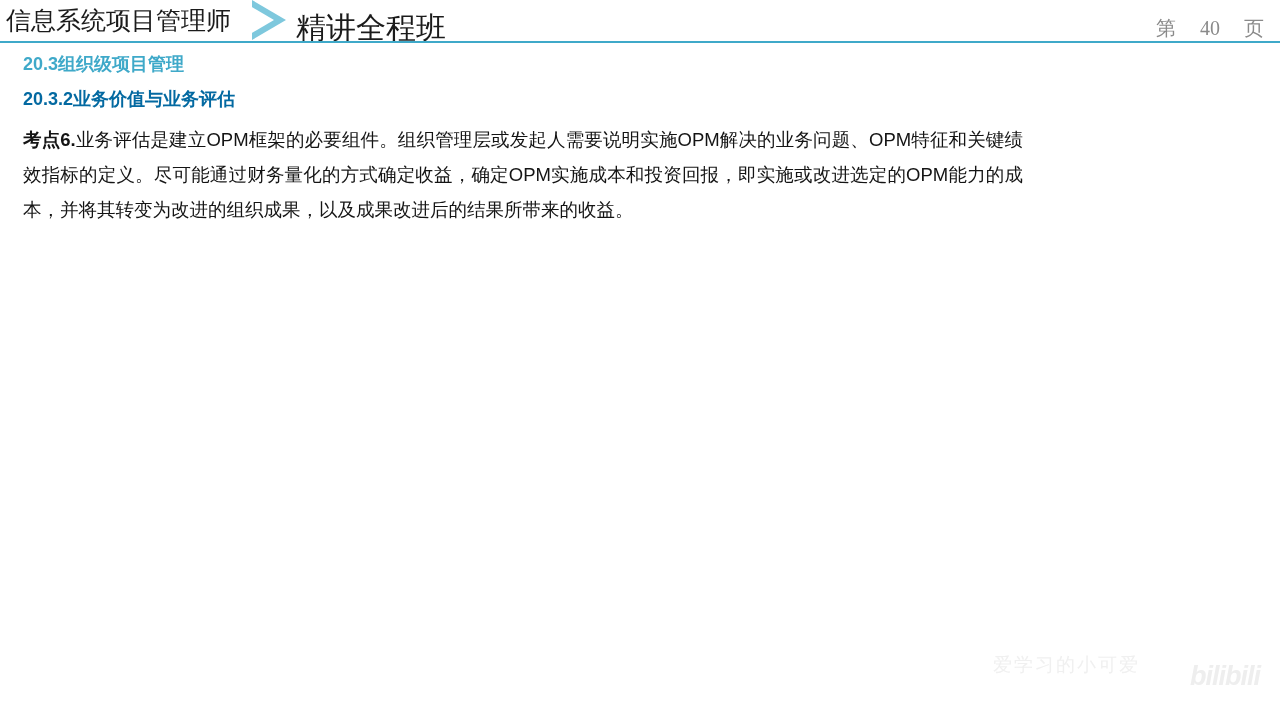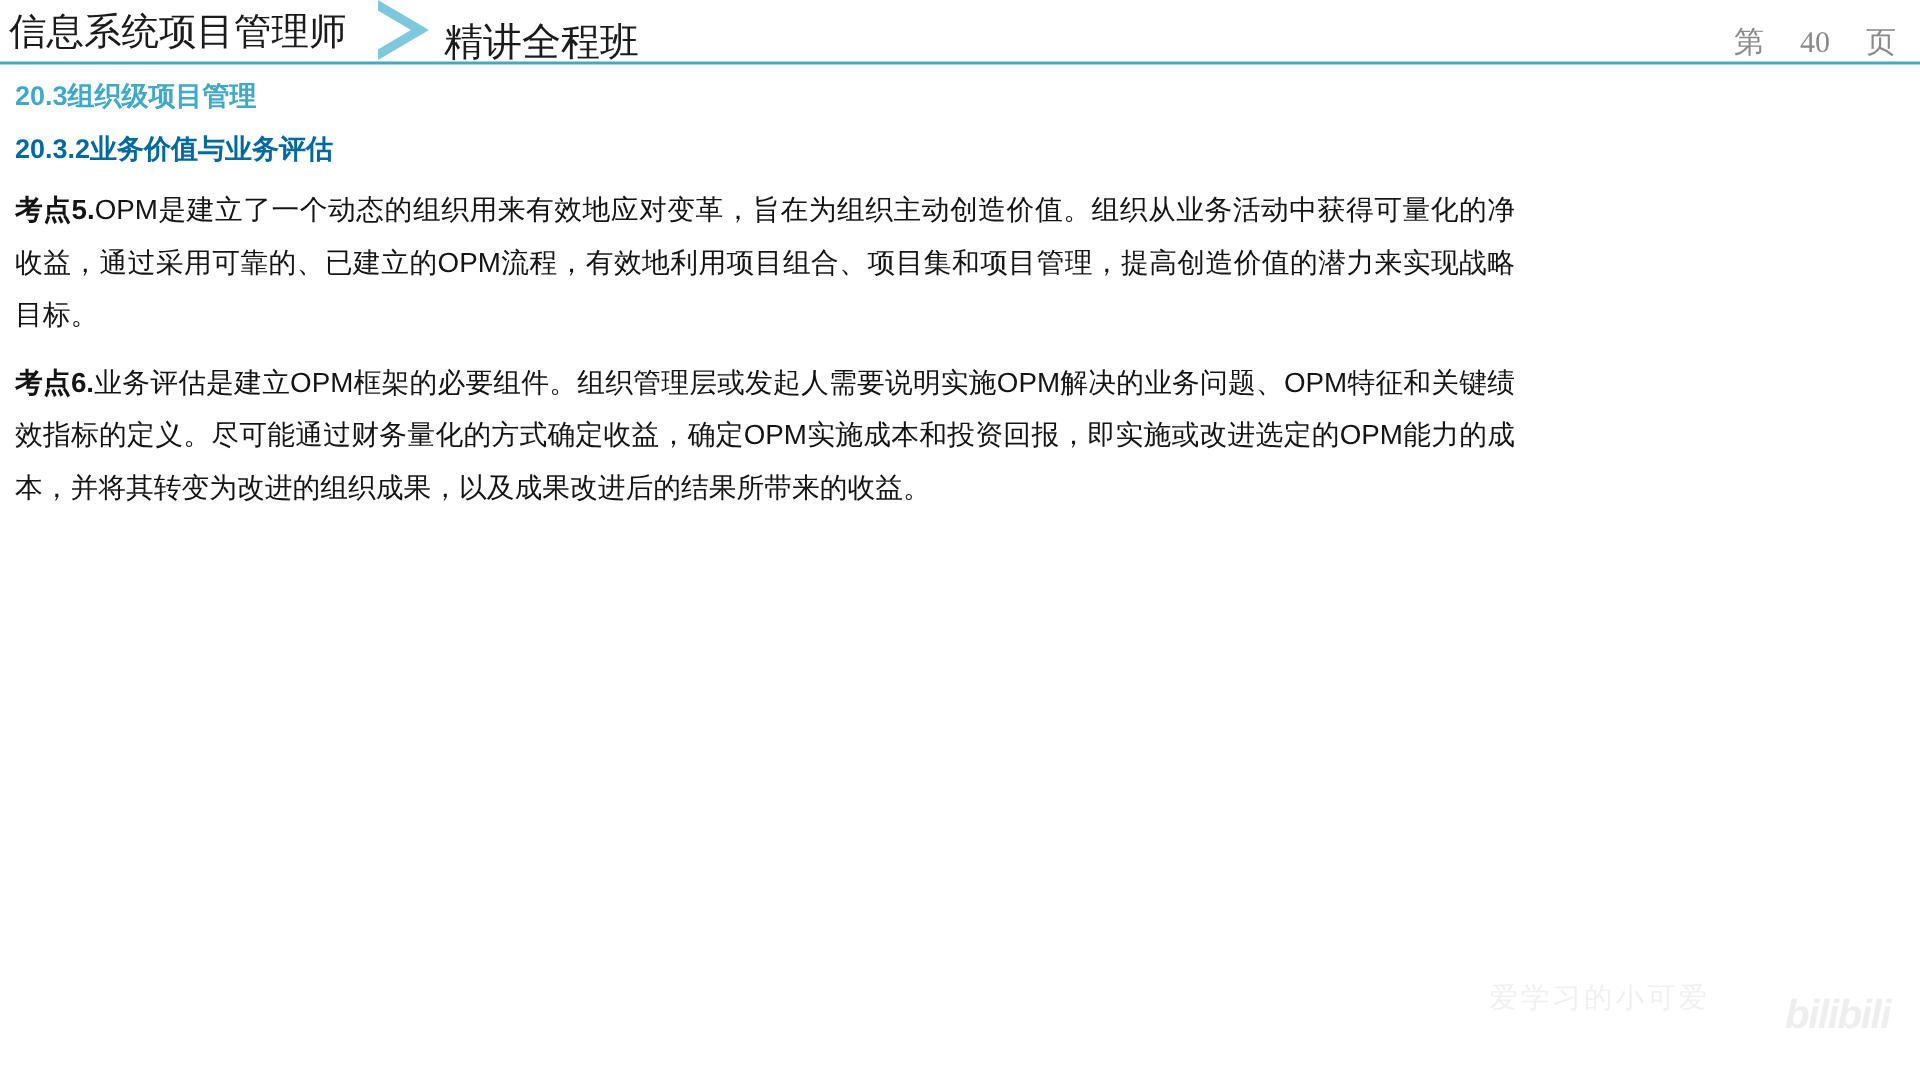--- a/index.html
+++ b/index.html
@@ -58,21 +58,21 @@
     height: 0;
     border-top: 20.5px solid transparent;
     border-bottom: 20.5px solid transparent;
     border-left: 34px solid #ffffff;
   }
   .banner-sub {
     position: absolute;
     left: 296px;
     top: 50%;
     transform: translateY(-50%);
-    font-size: 26px;
+    font-size: 30px;
     color: #1b1b1b;
     white-space: nowrap;
     font-family: "Liberation Serif", "DejaVu Serif", serif;
   }
   .page-indicator {
     position: absolute;
     right: 16px;
     top: 50%;
     transform: translateY(-50%);
     font-size: 20px;
@@ -89,21 +89,21 @@
     top: 41px;
     width: 1280px;
     height: 2px;
     background: #3fa9c9;
   }
 
   
   .content {
     position: absolute;
     top: 43px;
-    left: 0;
+    left: 13px;
     width: 1020px;
     padding: 0;
   }
   .heading1 {
     font-size: 18px;
     font-weight: bold;
     color: #3fa9c9;
     margin: 8px 0 0 10px;
     line-height: 26px;
   }
@@ -163,23 +163,20 @@
   <div class="page-indicator">
     <span>第</span><span class="page-num">40</span><span>页</span>
   </div>
   <div class="header-rule"></div>
 </div>
 
 <div class="content">
   <div class="heading1">20.3组织级项目管理</div>
   <div class="heading2">20.3.2业务价值与业务评估</div>
 
-  <p class="para">
-    <span class="lead">考点5.</span><span>OPM是建立了一个动态的组织用来有效地应对变革，旨在为组织主动创造价值。组织从业务活动中获得可量化的净收益，通过采用可靠的、已建立的OPM流程，有效地利用项目组合、项目集和项目管理，提高创造价值的潜力来实现战略目标。</span>
-  </p>
 
   <p class="para">
     <span class="lead">考点6.</span><span>业务评估是建立OPM框架的必要组件。组织管理层或发起人需要说明实施OPM解决的业务问题、OPM特征和关键绩效指标的定义。尽可能通过财务量化的方式确定收益，确定OPM实施成本和投资回报，即实施或改进选定的OPM能力的成本，并将其转变为改进的组织成果，以及成果改进后的结果所带来的收益。</span>
   </p>
 </div>
 
 <div class="watermark-text">爱学习的小可爱</div>
 <div class="bili-logo">bilibili</div>
 
 </body></html>

